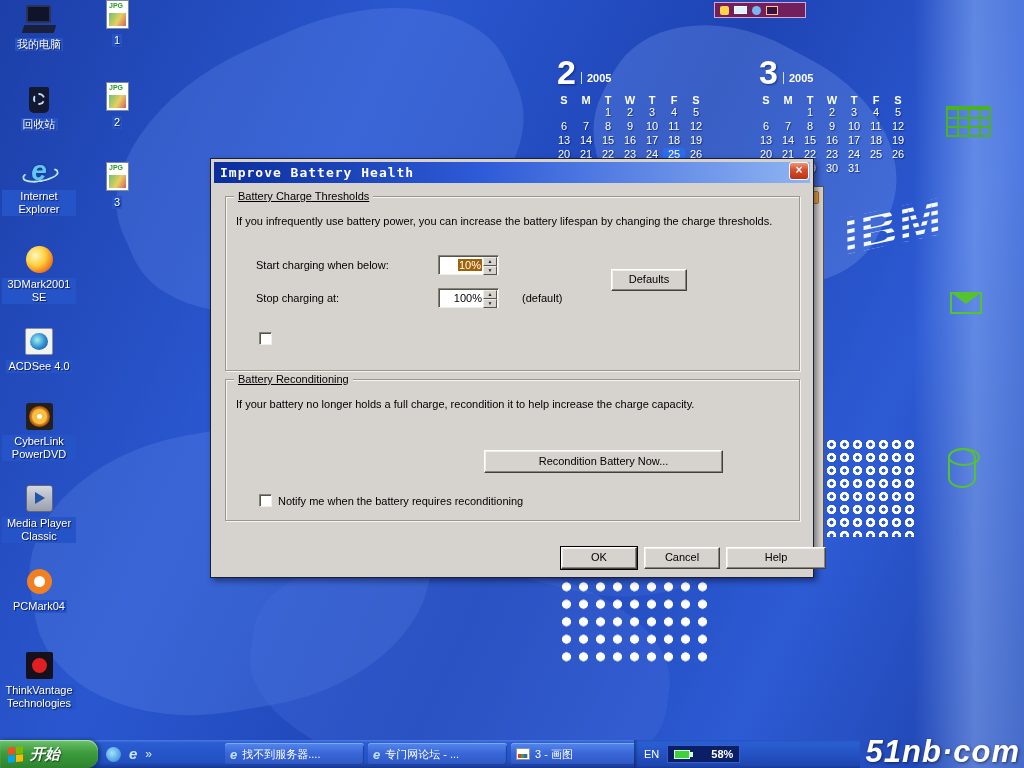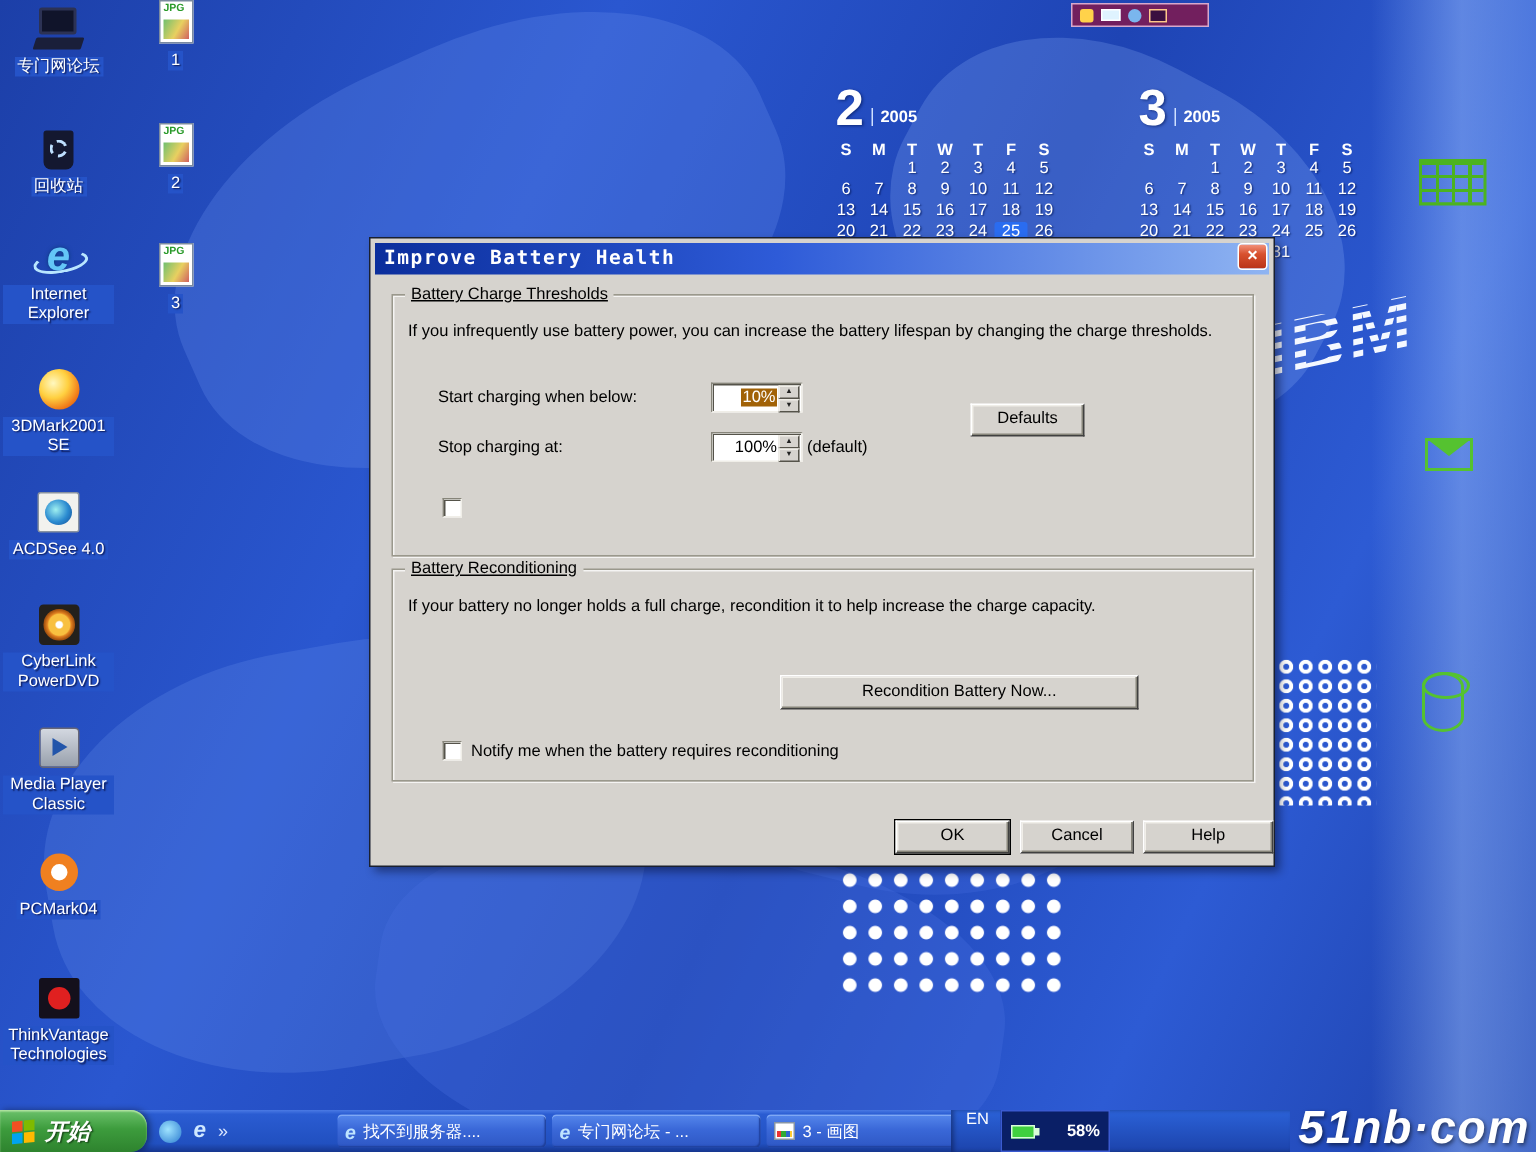--- a/index.html
+++ b/index.html
@@ -85,21 +85,21 @@
   .ic-jpg .tag { position:absolute; left:10px; top:2px; font-size:7px; font-weight:bold; color:#2a9a2a; }
   .ic-jpg .pic { position:absolute; left:10px; top:13px; width:17px; height:13px;
     background:linear-gradient(120deg, #6fc06f, #e8d060 55%, #d06060); }
   
   .bg-window { position:absolute; left:400px; top:186px; width:424px; height:362px; background:#d6d3ce;
     border:1px solid #55534a; z-index:20; }
   .bg-window .chip { position:absolute; right:4px; top:4px; width:17px; height:13px; background:#e8a048;
     border:1px solid #b87018; border-radius:2px; }
   
   .dialog { position:absolute; left:210px; top:158px; width:604px; height:420px; background:#d6d3ce;
-    border:1px solid #1a2030; box-shadow:3px 3px 6px rgba(0,0,20,.45); z-index:30; font-size:11px; color:#000;margin-left:36px; }
+    border:1px solid #1a2030; box-shadow:3px 3px 6px rgba(0,0,20,.45); z-index:30; font-size:11px; color:#000; }
   .titlebar { position:absolute; left:3px; top:3px; right:3px; height:21px;
     background:linear-gradient(90deg, #0b2e9c, #2e5bd8 45%, #8fb4f2); color:#fff; display:flex; align-items:center;
     padding-left:6px; font-family:"DejaVu Sans Mono", monospace; font-weight:bold; font-size:13px; letter-spacing:1px; }
   .close-btn { position:absolute; right:4px; top:3px; width:20px; height:18px;
     background:linear-gradient(#f2927c, #d8512e 40%, #b93317); border:1px solid #fff; border-radius:3px;
     color:#fff; font-weight:bold; font-size:12px; line-height:15px; text-align:center; cursor:default; }
   .groupbox { position:absolute; border:1px solid #9a988c; box-shadow:inset 1px 1px 0 rgba(255,255,255,.75), 1px 1px 0 rgba(255,255,255,.75); }
   .legend { position:absolute; top:-7px; left:8px; background:#d6d3ce; padding:0 4px; line-height:12px;text-decoration:underline; }
   .g1 { left:14px; top:37px; width:575px; height:175px; }
   .g2 { left:14px; top:220px; width:575px; height:142px; }
@@ -135,21 +135,21 @@
     display:flex; align-items:center; gap:5px; padding:0 5px; overflow:hidden; white-space:nowrap;
     background:linear-gradient(#5587ec, #3a68d8 45%, #2e57c4);
     box-shadow:inset 0 1px 0 #7fa8f4, inset -1px -1px 1px #1e3f9a; cursor:default; }
   .task-btn.active { background:linear-gradient(#1e3f9c, #16307c); box-shadow:inset 1px 1px 3px #0a1848; font-weight:bold; }
   .ti-e { color:#bfe4ff; font-weight:bold; font-style:italic; font-size:13px; }
   .ti-paint { width:14px; height:12px; background:#fff; border:1px solid #8895a5; position:relative; flex:none; }
   .ti-paint::after { content:""; position:absolute; left:1px; bottom:1px; right:1px; height:4px;
     background:linear-gradient(90deg, #e33 0 3px, #3a3 3px 6px, #36c 6px 9px, #fc3 9px 12px); }
   .ti-batt { width:15px; height:9px; background:#3fd03f; border:1px solid #d8ffd8; position:relative; flex:none; }
   .ti-batt::after { content:""; position:absolute; right:-4px; top:1px; width:3px; height:5px; background:#d8ffd8; }
-  .tray { position:absolute; right:0; top:0; width:226px; height:28px; display:flex; gap:8px;
+  .tray { position:absolute; right:0; top:0; width:226px; height:28px; display:flex; align-items:center; gap:8px;
     padding-left:10px; color:#fff; font-size:11px;
     background:linear-gradient(#2b62d8, #1c43ab); box-shadow:inset 2px 0 3px rgba(0,0,20,.35); }
   .bat-ind { display:flex; align-items:center; gap:21px; background:#0a1f66; border:1px solid #3a5ad0; padding:2px 6px; font-weight:bold; }
   .bat-glyph { width:16px; height:9px; background:#3fd03f; border:1px solid #d8ffd8; position:relative; }
   .bat-glyph::after { content:""; position:absolute; right:-4px; top:1px; width:3px; height:5px; background:#d8ffd8; }
   .watermark { position:absolute; right:4px; bottom:-2px; z-index:50; font-size:31px; font-weight:bold; font-style:italic;
     color:#fff; text-shadow:1px 1px 3px rgba(0,0,0,.55); letter-spacing:1px; }
 </style>
 </head>
 <body>
@@ -272,21 +272,21 @@
         <span></span>
         <span></span>
       </div>
   </div>
 
   <div class="desk-icon" style="left:0;top:4px">
     <div class="ic ic-computer">
         <div class="scr"></div>
         <div class="base"></div>
       </div>
-    <span class="lbl">专门网论坛</span>
+    <span class="lbl">我的电脑</span>
   </div>
   <div class="desk-icon" style="left:0;top:84px">
     <div class="ic ic-recycle">
         <div class="bin"></div>
         <div class="sym"></div>
       </div>
     <span class="lbl">回收站</span>
   </div>
   <div class="desk-icon" style="left:0;top:156px">
     <div class="ic ic-ie"><span class="e">e</span></div>
@@ -382,38 +382,38 @@
       </div>
 
       <span class="flabel" style="left:30px;top:95px">Stop charging at:</span>
       <div class="spin" style="left:212px;top:91px">
         <span class="val">100%</span>
         <span class="btns">
           <span>▲</span>
           <span>▼</span>
         </span>
       </div>
-      <span class="flabel" style="left:276px;top:95px">(default)</span>
+      <span class="flabel" style="left:296px;top:95px">(default)</span>
 
       <div class="btn" style="left:385px;top:72px;width:76px;height:22px">Defaults</div>
 
       <span class="chk" style="left:33px;top:135px"></span>
     </div>
 
     <div class="groupbox g2">
       <span class="legend">Battery Reconditioning</span>
       <div class="gtext">If your battery no longer holds a full charge, recondition it to help increase the charge capacity.</div>
       <div class="btn" style="left:258px;top:70px;width:239px;height:23px;line-height:21px">Recondition Battery Now...</div>
       <span class="chk" style="left:33px;top:114px"></span>
       <span class="flabel" style="left:52px;top:115px;width:510px">Notify me when the battery requires reconditioning</span>
     </div>
 
     <div class="btn btn-default" style="left:350px;top:388px;width:76px;height:22px">OK</div>
     <div class="btn" style="left:433px;top:388px;width:76px;height:22px">Cancel</div>
-    <div class="btn" style="left:515px;top:388px;width:87px;height:22px">Help</div>
+    <div class="btn" style="left:515px;top:388px;width:100px;height:22px">Help</div>
   </div>
 
   <div class="taskbar">
     <div class="start-btn">
       <span class="win-flag">
           <i></i>
           <i></i>
           <i></i>
           <i></i>
         </span>

